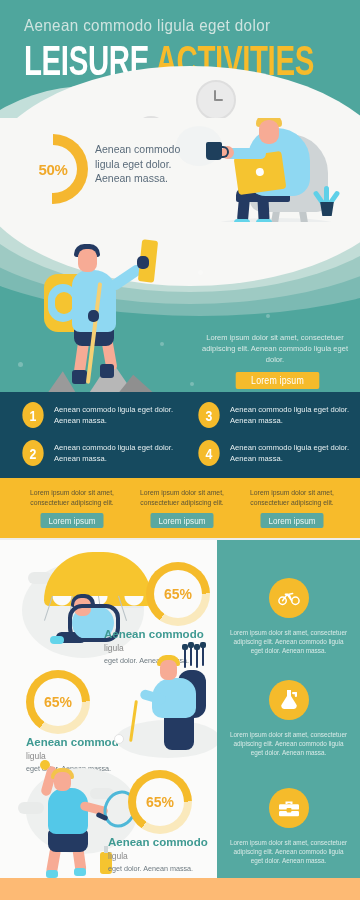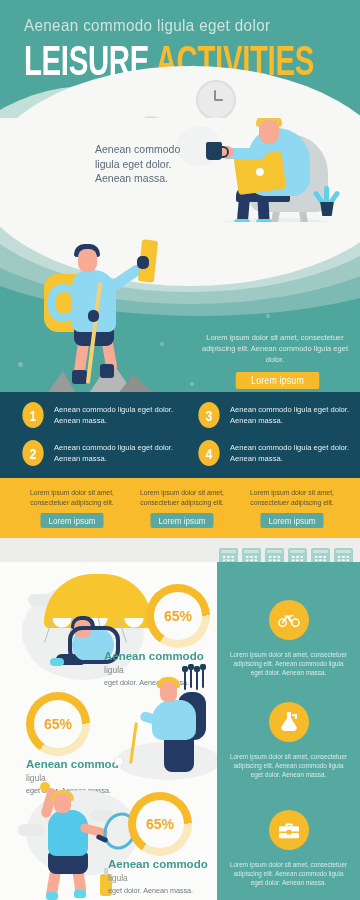--- a/index.html
+++ b/index.html
@@ -118,21 +118,21 @@
   
   .sec5{position:absolute;left:0;top:538px;width:360px;height:32px;background:#ededeb;}
   .cal-row{position:absolute;left:219px;top:548px;display:flex;gap:4px;}
   .cal{width:19px;height:17px;border-radius:2px;background:#a5d2cd;position:relative;}
   .cal i{position:absolute;left:2px;top:2px;width:15px;height:2.5px;background:#c9e4e1;border-radius:1px;}
   .cal b{position:absolute;left:3px;top:7px;width:13px;height:7px;
       background-image:radial-gradient(#fff 38%, transparent 40%);
       background-size:4.3px 3.6px;}
 
   
-  .sec6{position:absolute;left:0;top:562px;width:360px;height:338px;background:#fbfbfa;}
+  .sec6{position:absolute;left:0;top:540px;width:360px;height:338px;background:#fbfbfa;}
   .sec6-right{position:absolute;left:217px;top:0;width:143px;height:338px;background:#55a9a1;}
   .icon-circ{position:absolute;left:50%;margin-left:-20px;width:40px;height:40px;border-radius:50%;background:#f5bb2b;
       display:flex;align-items:center;justify-content:center;}
   .icon-txt{position:absolute;left:10px;width:123px;text-align:center;font-size:6.4px;line-height:9px;color:#d8eae7;}
 
   .donut{position:absolute;width:64px;height:64px;border-radius:50%;}
   .donut .ring{position:absolute;inset:0;border-radius:50%;
       background:conic-gradient(from 215deg,#f5bb2b 0deg 234deg,#fae9bc 234deg 360deg);}
   .donut .hole{position:absolute;left:8px;top:8px;width:48px;height:48px;border-radius:50%;background:#fbfbfa;}
   .donut .val{position:absolute;inset:0;display:flex;align-items:center;justify-content:center;
@@ -202,20 +202,23 @@
     <div class="header-wave2"></div>
     <div class="header-wave"></div>
     <div class="clock"></div>
     <div class="clock2"></div>
   </div>
 
   <div class="sec1">
     <div class="steam"></div>
     <div class="lg-shadow"></div>
 
+    <div class="donut50">
+      <span>50%</span>
+    </div>
     <div class="sec1-text">Aenean commodo ligula eget dolor. Aenean massa.</div>
 
     <div>
       <div class="lg-chairleg"></div>
         <div class="lg-chairleg2"></div>
       <div class="lg-chair"></div>
       <div class="lg-legs"></div>
         <div class="lg-shin"></div>
         <div class="lg-shin2"></div>
       <div class="lg-shoe"></div>

